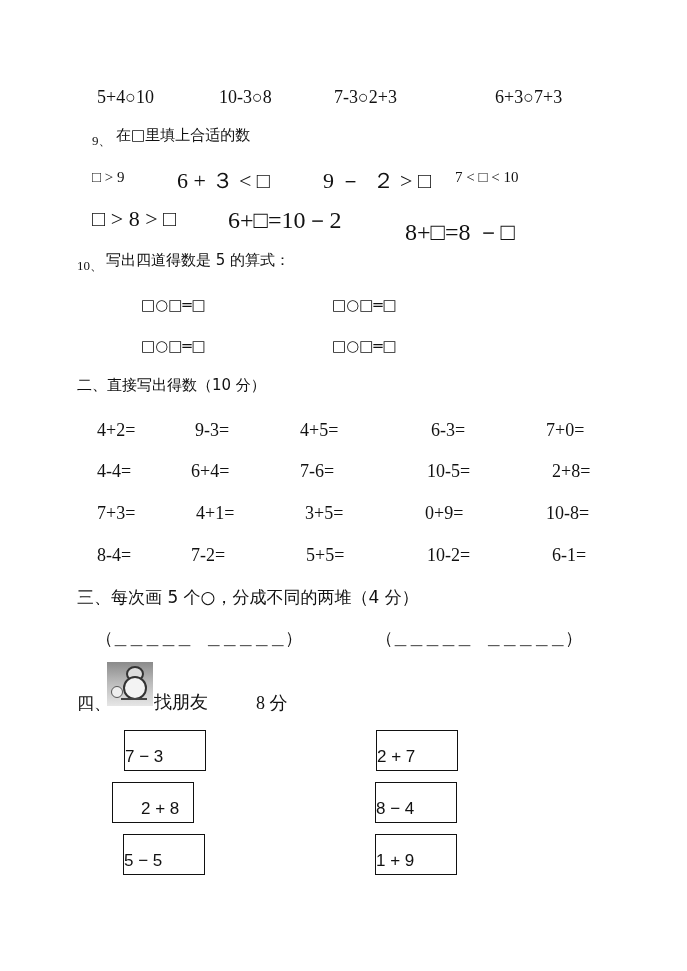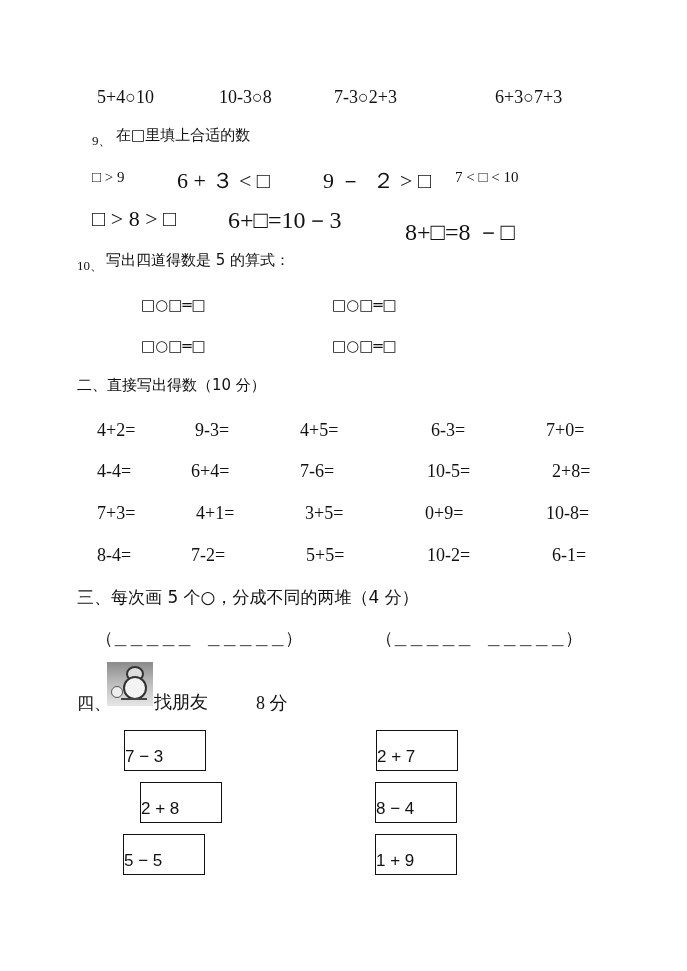--- a/index.html
+++ b/index.html
@@ -40,21 +40,21 @@
 <div>
   <span class="abs serif qnum" style="left:92px; top:132px;">9、</span>
   <span class="abs sans t19" style="left:116px; top:126px;">在□里填上合适的数</span>
 
   <span class="abs serif t19" style="left:92px; top:169px;">□ &gt; 9</span>
   <span class="abs serif t22" style="left:177px; top:166px;">6 + ３ &lt; □</span>
   <span class="abs serif t22" style="left:323px; top:166px;">9 －  ２ &gt; □</span>
   <span class="abs serif t19" style="left:455px; top:169px;">7 &lt; □ &lt; 10</span>
 
   <span class="abs serif t22" style="left:92px; top:206px;">□ &gt; 8 &gt; □</span>
-  <span class="abs serif t24" style="left:228px; top:204px;">6+□=10－3</span>
+  <span class="abs serif t24" style="left:228px; top:204px;">6+□=10－2</span>
   <span class="abs serif t24" style="left:405px; top:204px;margin-top:12px;">8+□=8 －□</span>
 </div>
 
 <div>
   <span class="abs serif qnum" style="left:77px; top:257px;">10、</span>
   <span class="abs sans t19" style="left:106px; top:251px;">写出四道得数是 5 的算式：</span>
 
   <span class="abs sans t19" style="left:141px; top:296px;">□○□═□</span>
   <span class="abs sans t19" style="left:332px; top:296px;">□○□═□</span>
   <span class="abs sans t19" style="left:141px; top:337px;">□○□═□</span>
@@ -100,19 +100,19 @@
   <div class="penguin">
     <div class="head"></div>
     <div class="body"></div>
     <div class="small"></div>
     <div class="ground"></div>
   </div>
   <span class="abs sans t18" style="left:154px; top:690px;">找朋友</span>
   <span class="abs serif t18" style="left:256px; top:691px;">8 分</span>
 
   <div class="box" style="left:124px; top:730px;">7 − 3</div>
-  <div class="box" style="left:140px; top:782px;">2 + 8</div>
+  <div class="box" style="left:112px; top:782px;padding-left:28px;">2 + 8</div>
   <div class="box" style="left:123px; top:834px;">5 − 5</div>
 
   <div class="box" style="left:376px; top:730px;">2 + 7</div>
   <div class="box" style="left:375px; top:782px;">8 − 4</div>
   <div class="box" style="left:375px; top:834px;">1 + 9</div>
 </div>
 
 </body></html>

